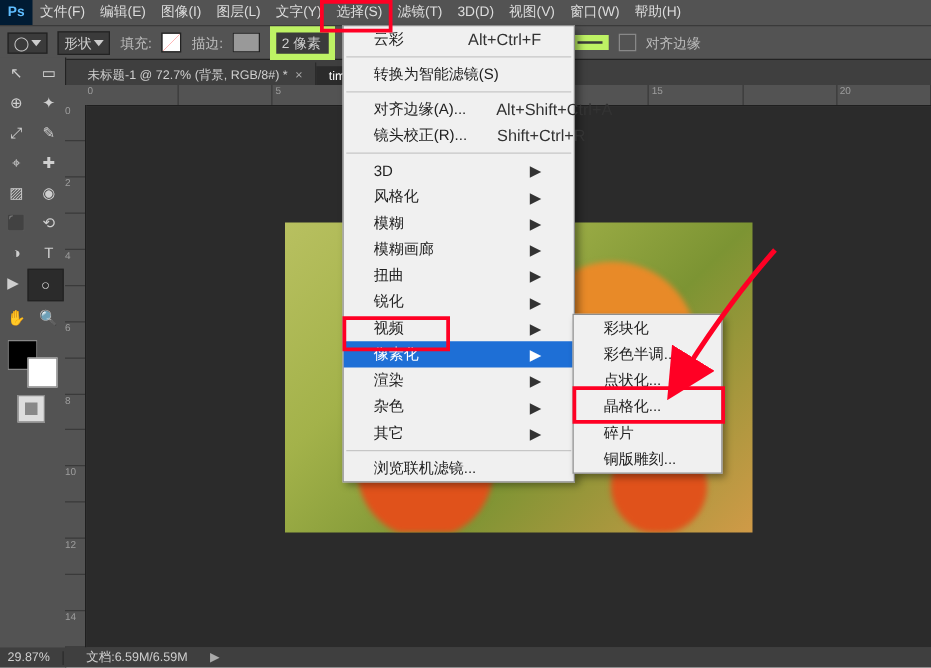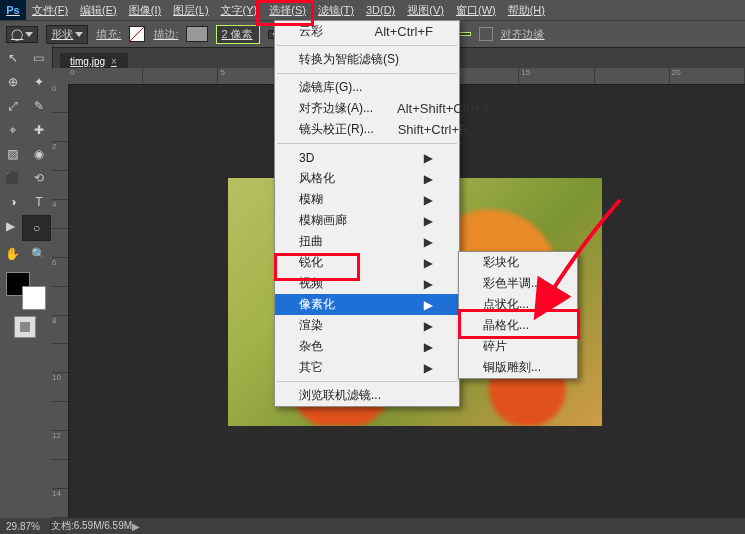--- a/index.html
+++ b/index.html
@@ -1,23 +1,23 @@
 <!DOCTYPE html>
 <html><head>
 <meta charset="utf-8">
 <style>
   html,body{margin:0;padding:0;width:745px;height:534px;background:#fff;font-family:"Microsoft YaHei",Tahoma,sans-serif;font-size:11px;color:#e6e6e6;overflow:hidden;}
-  .app{width:745px;height:534px;background:#535353;position:relative;text-decoration:underline;}
+  .app{width:745px;height:534px;background:#535353;position:relative;}
   .menubar{height:20px;background:#535353;display:flex;align-items:center;}
   .ps{width:26px;height:20px;background:#001b33;color:#5fbeff;font-weight:bold;font-size:11px;display:flex;align-items:center;justify-content:center;}
   .menubar .mi{padding:0 6px;height:20px;line-height:20px;color:#ddd;cursor:default;}
   .optbar{height:26px;background:#535353;border-top:1px solid #3a3a3a;border-bottom:1px solid #222;display:flex;align-items:center;padding:0 6px;gap:8px;color:#cfcfcf;font-size:11px;}
   .swatch{width:14px;height:14px;background:linear-gradient(135deg,#fff 49%,red 50%,#fff 51%);border:1px solid #222;}
   .klabel{color:#bdbdbd;}
-  .kval{background:#3b3b3b;border:1px solid #bef264;padding:1px 4px;min-width:34px;}
+  .kval{background:#3b3b3b;border:5px solid #bef264;padding:1px 4px;min-width:34px;}
   .sel{display:flex;align-items:center;gap:2px;background:#3b3b3b;border:1px solid #222;padding:1px 4px;}
   .tri{width:0;height:0;border-left:4px solid transparent;border-right:4px solid transparent;border-top:5px solid #ccc;}
   .chk{width:12px;height:12px;border:1px solid #888;}
   .miniicon{width:16px;height:16px;background:#3b3b3b;border:1px solid #222;}
   .tabbar{height:22px;background:#3f3f3f;display:flex;align-items:flex-end;padding:0 60px 0 60px;border-bottom:1px solid #222;}
   .tab{padding:3px 10px;color:#cfcfcf;font-size:10px;border-right:1px solid #2b2b2b;}
   .tab.active{background:#2b2b2b;color:#fff;}
   .tab .x{margin-left:6px;color:#aaa;}
   .workarea{position:absolute;left:52px;top:68px;right:0;bottom:16px;background:#2b2b2b;}
   .ruler-h{position:absolute;left:16px;right:0;top:0;height:16px;background:#535353;border-bottom:1px solid #1f1f1f;display:flex;}
@@ -28,21 +28,21 @@
   .canvas{position:absolute;left:176px;top:110px;width:374px;height:248px;background:linear-gradient(135deg,#b8c060 0%,#a3b24a 30%,#7c9433 60%,#d09a47 100%);overflow:hidden;}
   .canvas::before{content:"";position:absolute;inset:0;background:radial-gradient(circle at 70% 40%,#e88a28 0 22%,transparent 23%),radial-gradient(circle at 30% 80%,#e0521b 0 16%,transparent 17%),radial-gradient(circle at 80% 85%,#e0521b 0 10%,transparent 11%);filter:blur(2px);}
   .toolbox{position:absolute;left:0;top:46px;width:52px;bottom:0;background:#535353;border-right:1px solid #222;}
   .trow{display:flex;}
   .tool{width:24px;height:22px;margin:1px;display:flex;align-items:center;justify-content:center;color:#cfcfcf;font-size:12px;cursor:default;}
   .tool.sel{background:#2b2b2b;}
   .colors{position:relative;width:40px;height:38px;margin:6px 6px;}
   .fgc{position:absolute;left:0;top:0;width:22px;height:22px;background:#000;border:1px solid #888;}
   .bgc{position:absolute;right:0;bottom:0;width:22px;height:22px;background:#fff;border:1px solid #888;}
   .qm{width:20px;height:20px;margin:4px 14px;border:1px solid #888;background:linear-gradient(#888,#888) center/10px 10px no-repeat,#ddd;}
-  .status{position:absolute;left:0;right:0;bottom:0;height:16px;background:#3f3f3f;color:#cfcfcf;font-size:10px;display:flex;align-items:center;padding-left:6px;}
+  .status{position:absolute;left:0;right:0;bottom:0;height:16px;background:#3f3f3f;color:#cfcfcf;font-size:10px;display:flex;align-items:center;padding-left:6px;gap:18px;}
   .status .field{border-right:1px solid #2b2b2b;padding-right:10px;}
   .menu{position:absolute;background:#f0f0f0;border:1px solid #8e8e8e;box-shadow:3px 3px 6px rgba(0,0,0,.4);color:#222;font-size:12px;}
   .menu .row{display:flex;align-items:center;height:21px;padding:0 26px 0 24px;white-space:nowrap;cursor:default;}
   .menu .row .sc{margin-left:auto;padding-left:24px;color:#333;font-size:13px;}
   .menu .row .arr{margin-left:auto;padding-left:24px;color:#333;}
   .menu .sep{height:1px;margin:3px 2px;background:#c6c6c6;}
   .menu .row.hl{background:#1e6fd6;color:#fff;}
   .menu .row.hl .arr{color:#fff;}
   .hlbox{position:absolute;border:3px solid #ff0024;pointer-events:none;}
   .arrow{position:absolute;pointer-events:none;}
@@ -88,20 +88,21 @@
     <div class="miniicon"></div>
     <div class="miniicon"></div>
     <div class="miniicon"></div>
     <span class="klabel">边:</span>
     <div class="kval" style="min-width:12px"></div>
     <div class="chk"></div>
     <span class="klabel">对齐边缘</span>
   </div>
 
   <div class="tabbar">
+    <div class="tab"><span>未标题-1 @ 72.7% (背景, RGB/8#) *</span><span class="x">×</span></div>
     <div class="tab active"><span>timg.jpg</span><span class="x">×</span></div>
   </div>
 
   <div class="toolbox">
     <div class="trow">
         <div class="tool">↖</div>
         <div class="tool">▭</div>
       </div>
     <div class="trow">
         <div class="tool">⊕</div>
@@ -184,23 +185,20 @@
   <div class="menu" style="left:274px;top:20px;width:184px;">
     <div class="row">
         <span>云彩</span>
         <span class="sc">Alt+Ctrl+F</span>
       </div>
     <div class="sep"></div>
     <div class="row">
         <span>转换为智能滤镜(S)</span>
       </div>
     <div class="sep"></div>
-    <div class="row">
-        <span>滤镜库(G)...</span>
-      </div>
     <div class="row">
         <span>对齐边缘(A)...</span>
         <span class="sc">Alt+Shift+Ctrl+A</span>
       </div>
     <div class="row">
         <span>镜头校正(R)...</span>
         <span class="sc">Shift+Ctrl+R</span>
       </div>
     <div class="sep"></div>
     <div class="row">

